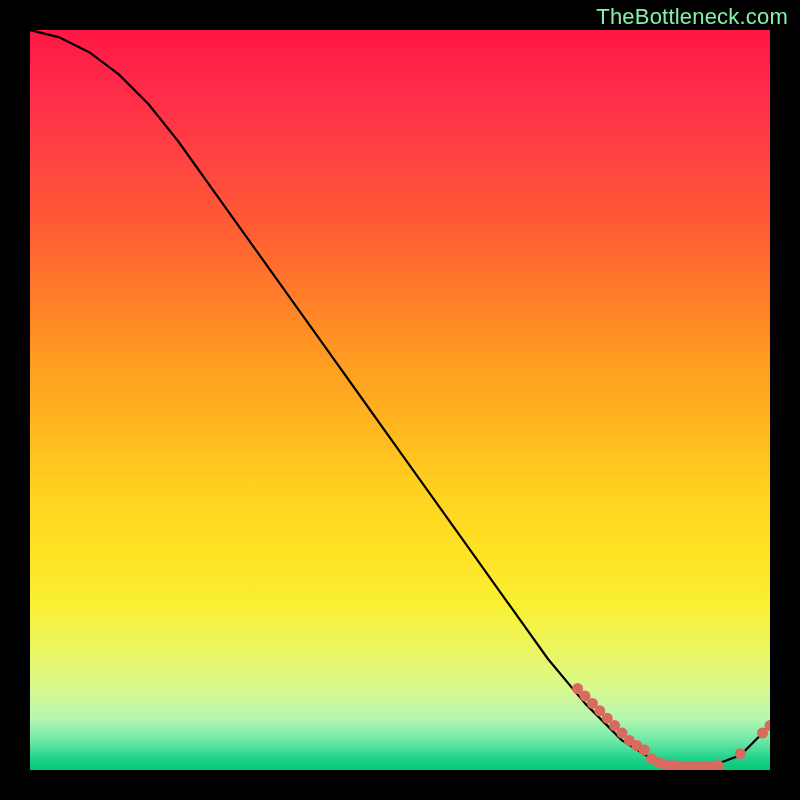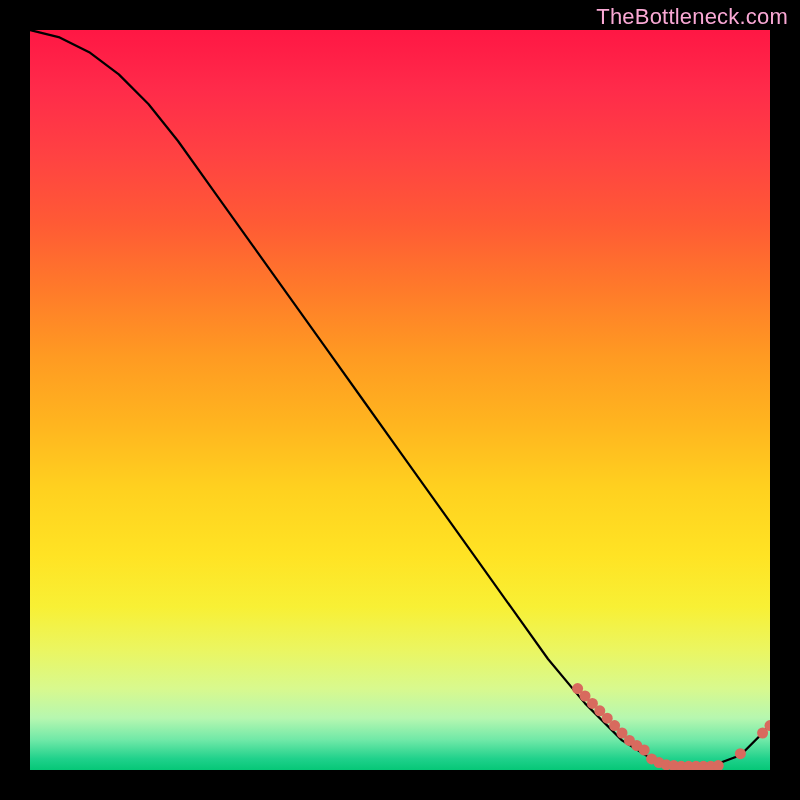--- a/index.html
+++ b/index.html
@@ -14,21 +14,21 @@
   .stage {
     position: relative;
     width: 800px;
     height: 800px;
     background: #000;
   }
   .watermark {
     position: absolute;
     top: 4px;
     right: 12px;
-    color: #f9a8d4;
+    color: #86efac;
     font-size: 22px;
     font-weight: 500;
     letter-spacing: 0.2px;
     user-select: none;
   }
   .plot {
     position: absolute;
     left: 30px;
     top: 30px;
     width: 740px;

